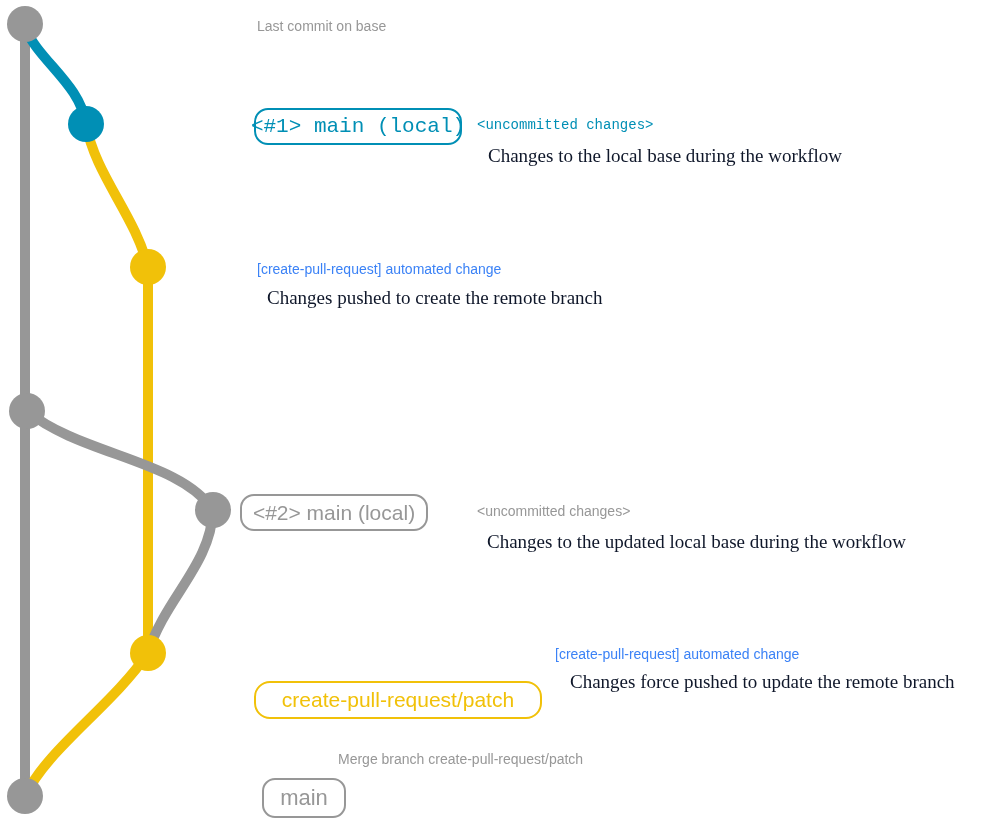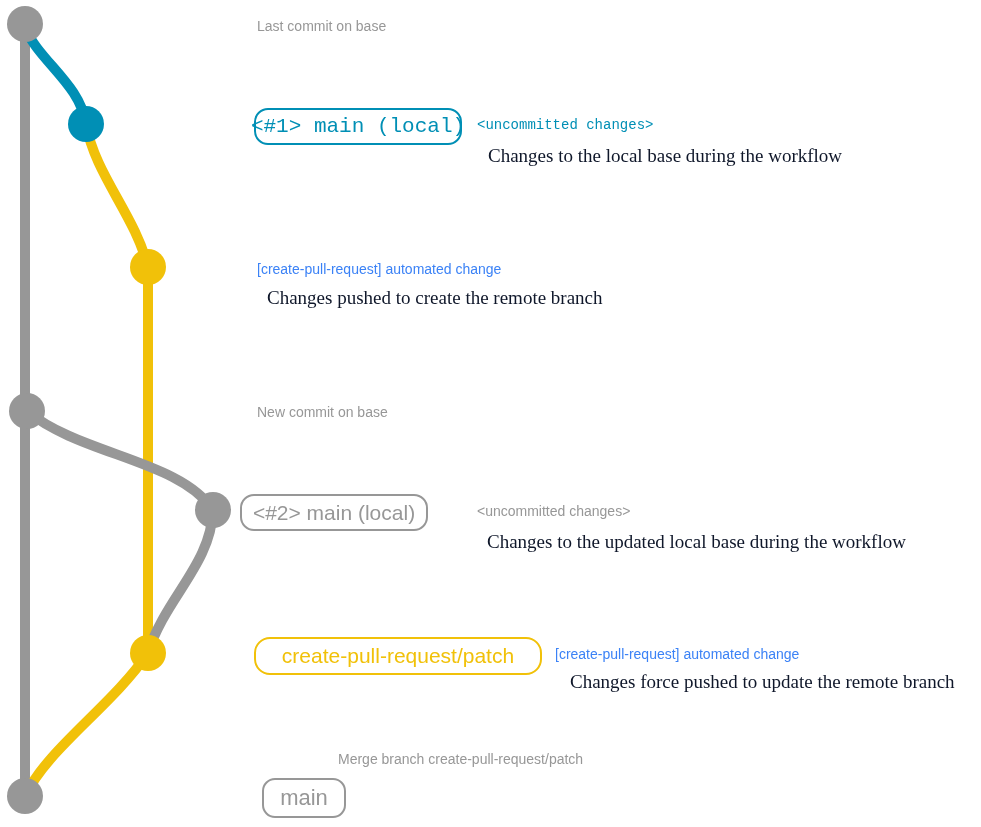--- a/index.html
+++ b/index.html
@@ -36,21 +36,21 @@
     justify-content: center;
     font-size: 21px;
     border: 2px solid;
     border-radius: 14px;
     box-sizing: border-box;
     background: #ffffff;
     white-space: nowrap;
   }
   .badge.blue   { border-color: #008fb5; color: #008fb5; }
   .badge.gray   { border-color: #979797; color: #979797; }
-  .badge.yellow { border-color: #f1c109; color: #f1c109; }
+  .badge.yellow { border-color: #f1c109; color: #f1c109; margin-top: 44px; }
   .note {
     position: absolute;
     font-family: "Liberation Serif", serif;
     font-size: 19px;
     line-height: 22px;
     color: #0f172a;
     white-space: nowrap;
   }
 </style>
 </head>
@@ -81,21 +81,20 @@
 
   <div class="label gray" style="left:257px; top:13px;">Last commit on base</div>
 
   <div class="badge blue" style="left:254px; top:108px; width:208px; height:37px;">&lt;#1&gt; main (local)</div>
   <div class="label blue" style="left:477px; top:112px;">&lt;uncommitted changes&gt;</div>
   <div class="note" style="left:488px; top:145px;">Changes to the local base during the workflow</div>
 
   <div class="label yellow" style="left:257px; top:256px;">[create-pull-request] automated change</div>
   <div class="note" style="left:267px; top:287px;">Changes pushed to create the remote branch</div>
 
-  <div class="label gray" style="left:257px; top:399px;">New commit on base</div>
 
   <div class="badge gray" style="left:240px; top:494px; width:188px; height:37px;">&lt;#2&gt; main (local)</div>
   <div class="label gray" style="left:477px; top:498px;">&lt;uncommitted changes&gt;</div>
   <div class="note" style="left:487px; top:531px;">Changes to the updated local base during the workflow</div>
 
   <div class="badge yellow" style="left:254px; top:637px; width:288px; height:38px; border-radius:16px;">create-pull-request/patch</div>
   <div class="label yellow" style="left:555px; top:641px;">[create-pull-request] automated change</div>
   <div class="note" style="left:570px; top:671px;">Changes force pushed to update the remote branch</div>
 
   <div class="badge gray" style="left:262px; top:778px; width:84px; height:40px; border-radius:13px; font-size:22px;">main</div>

